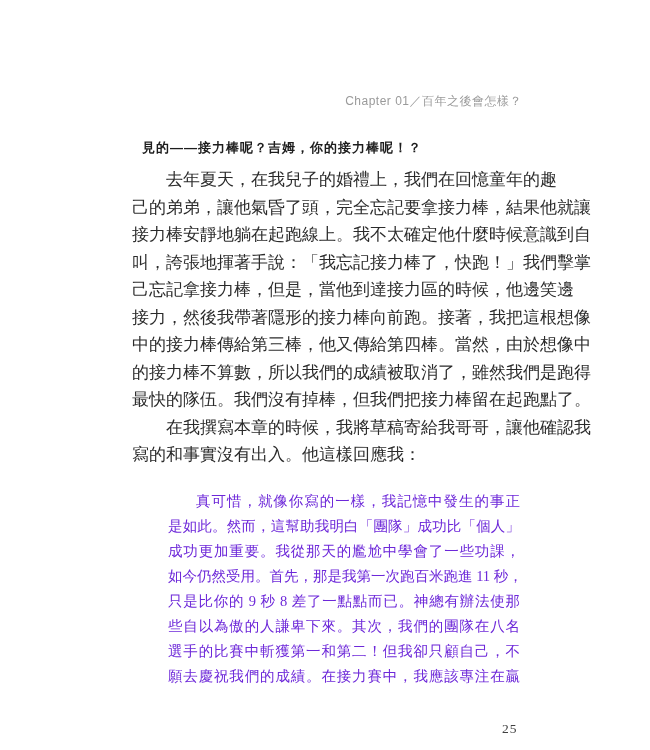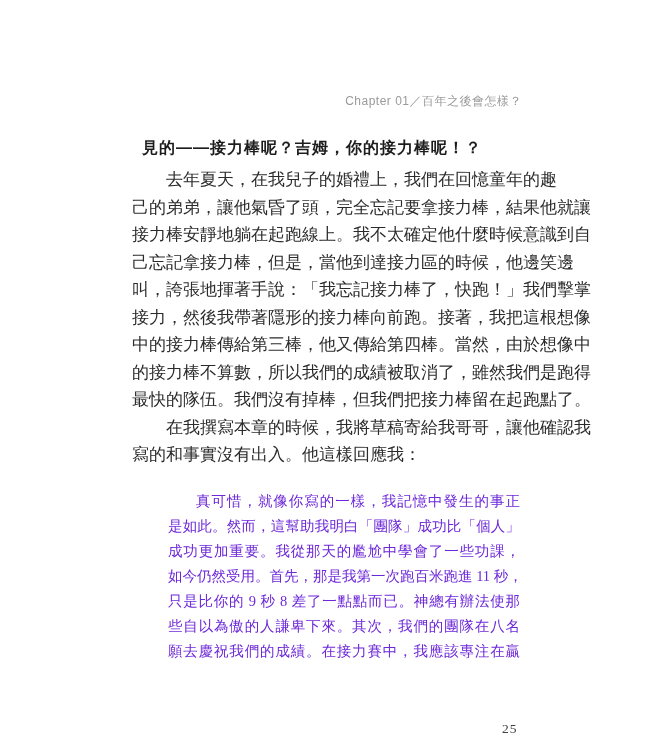--- a/index.html
+++ b/index.html
@@ -26,21 +26,21 @@
     color: #9a9a9a;
     white-space: nowrap;
   }
   .heading {
     position: absolute;
     left: 142px;
     top: 99px;
     margin: 0;
     width: 420px;
     font-family: "Liberation Sans", "DejaVu Sans", sans-serif;
-    font-size: 16px;
+    font-size: 13px;
     font-weight: bold;
     letter-spacing: 1px;
     color: #1d1d1d;
     line-height: 26px;
     white-space: nowrap;
   }
   .body-block {
     position: absolute;
     left: 132px;
     top: 130px;
@@ -97,38 +97,39 @@
 
   <div class="running-header">Chapter 01／百年之後會怎樣？</div>
 
   <h1 class="heading">見的——接力棒呢？吉姆，你的接力棒呢！？</h1>
 
   <div class="body-block">
     <div>
         <div class="line indent">去年夏天，在我兒子的婚禮上，我們在回憶童年的趣</div>
         <div class="line">己的弟弟，讓他氣昏了頭，完全忘記要拿接力棒，結果他就讓</div>
         <div class="line">接力棒安靜地躺在起跑線上。我不太確定他什麼時候意識到自</div>
+        <div class="line">叫，誇張地揮著手說：「我忘記接力棒了，快跑！」我們擊掌</div>
         <div class="line">己忘記拿接力棒，但是，當他到達接力區的時候，他邊笑邊</div>
-        <div class="line">叫，誇張地揮著手說：「我忘記接力棒了，快跑！」我們擊掌</div>
         <div class="line">接力，然後我帶著隱形的接力棒向前跑。接著，我把這根想像</div>
         <div class="line">中的接力棒傳給第三棒，他又傳給第四棒。當然，由於想像中</div>
         <div class="line">的接力棒不算數，所以我們的成績被取消了，雖然我們是跑得</div>
         <div class="line">最快的隊伍。我們沒有掉棒，但我們把接力棒留在起跑點了。</div>
       </div>
     <div>
         <div class="line indent">在我撰寫本章的時候，我將草稿寄給我哥哥，讓他確認我</div>
         <div class="line no-justify">寫的和事實沒有出入。他這樣回應我：</div>
       </div>
   </div>
 
   <div class="quote-block">
       <div class="line indent">真可惜，就像你寫的一樣，我記憶中發生的事正</div>
       <div class="line">是如此。然而，這幫助我明白「團隊」成功比「個人」</div>
       <div class="line">成功更加重要。我從那天的尷尬中學會了一些功課，</div>
       <div class="line">如今仍然受用。首先，那是我第一次跑百米跑進 11 秒，</div>
       <div class="line">只是比你的 9 秒 8 差了一點點而已。神總有辦法使那</div>
       <div class="line">些自以為傲的人謙卑下來。其次，我們的團隊在八名</div>
+      <div class="line">選手的比賽中斬獲第一和第二！但我卻只顧自己，不</div>
       <div class="line">願去慶祝我們的成績。在接力賽中，我應該專注在贏</div>
     </div>
 
   <div class="page-number">25</div>
 
 </div>
 
 </body></html>

